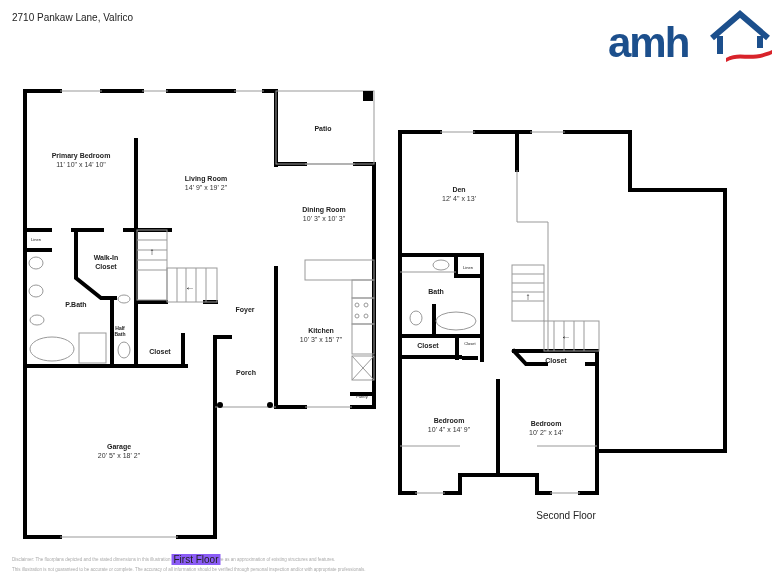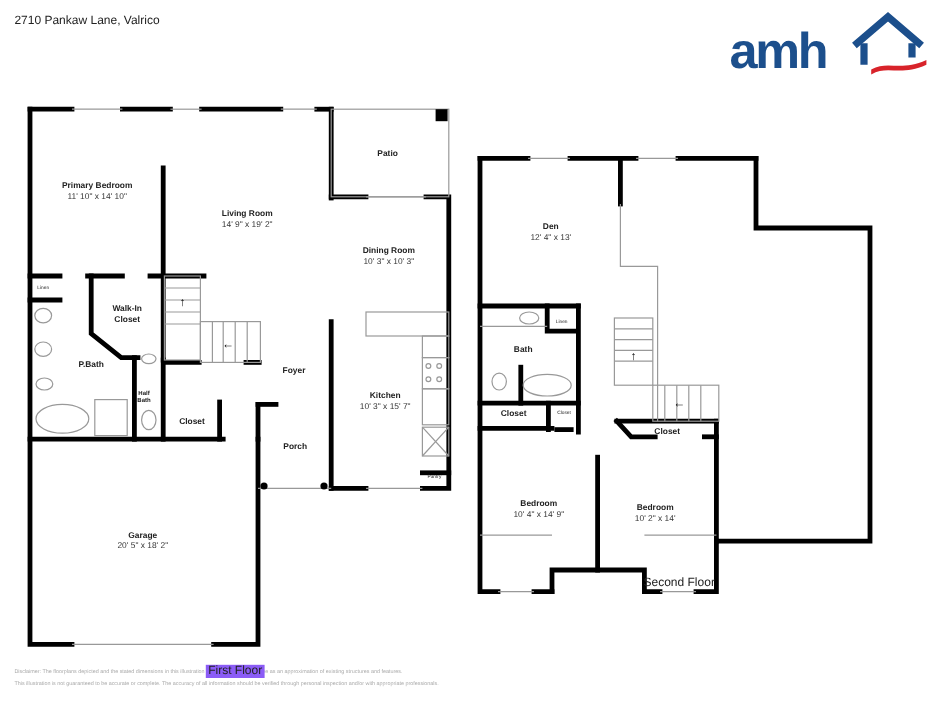--- a/index.html
+++ b/index.html
@@ -250,17 +250,17 @@
 </div>
 <div class="lbl" style="left:449px;top:417px">
   <span class="n">Bedroom</span>
   <span class="d">10' 4" x 14' 9"</span>
 </div>
 <div class="lbl" style="left:546px;top:420px">
   <span class="n">Bedroom</span>
   <span class="d">10' 2" x 14'</span>
 </div>
 
-<div class="floor-title" style="left:566px;top:480px">Second Floor</div>
+<div class="floor-title" style="left:566px;top:510px">Second Floor</div>
 
 <div class="disclaimer" style="top:557px">Disclaimer: The floorplans depicted and the stated dimensions in this illustration are not to scale and serve as an approximation of existing structures and features.</div>
 <div class="disclaimer" style="top:567px">This illustration is not guaranteed to be accurate or complete. The accuracy of all information should be verified through personal inspection and/or with appropriate professionals.</div>
 <div class="floor-title" style="left:196px;top:554px;background:#8b5cf6;padding:0 2px">First Floor</div>
 
 </body></html>

